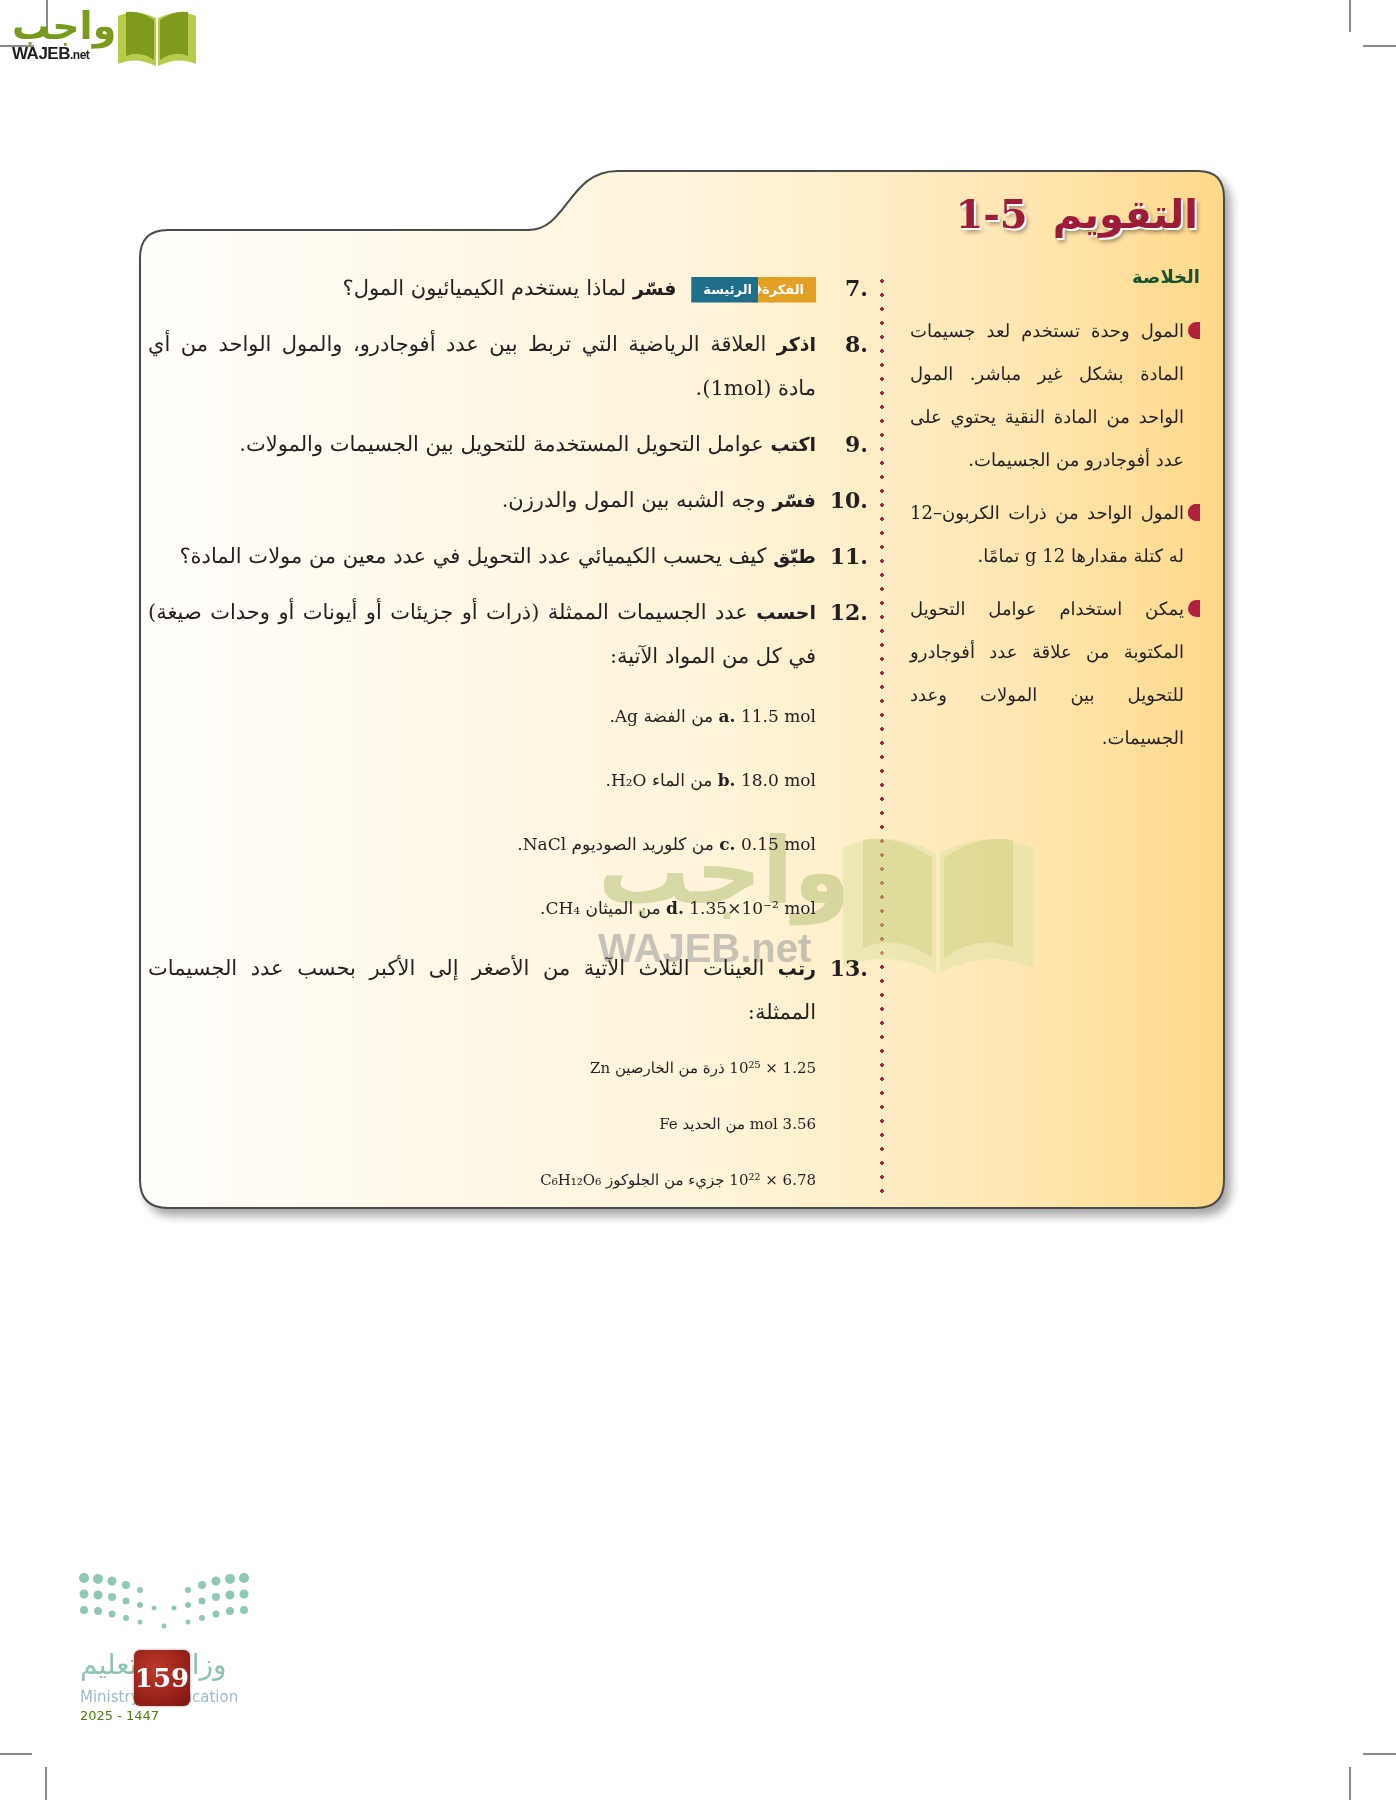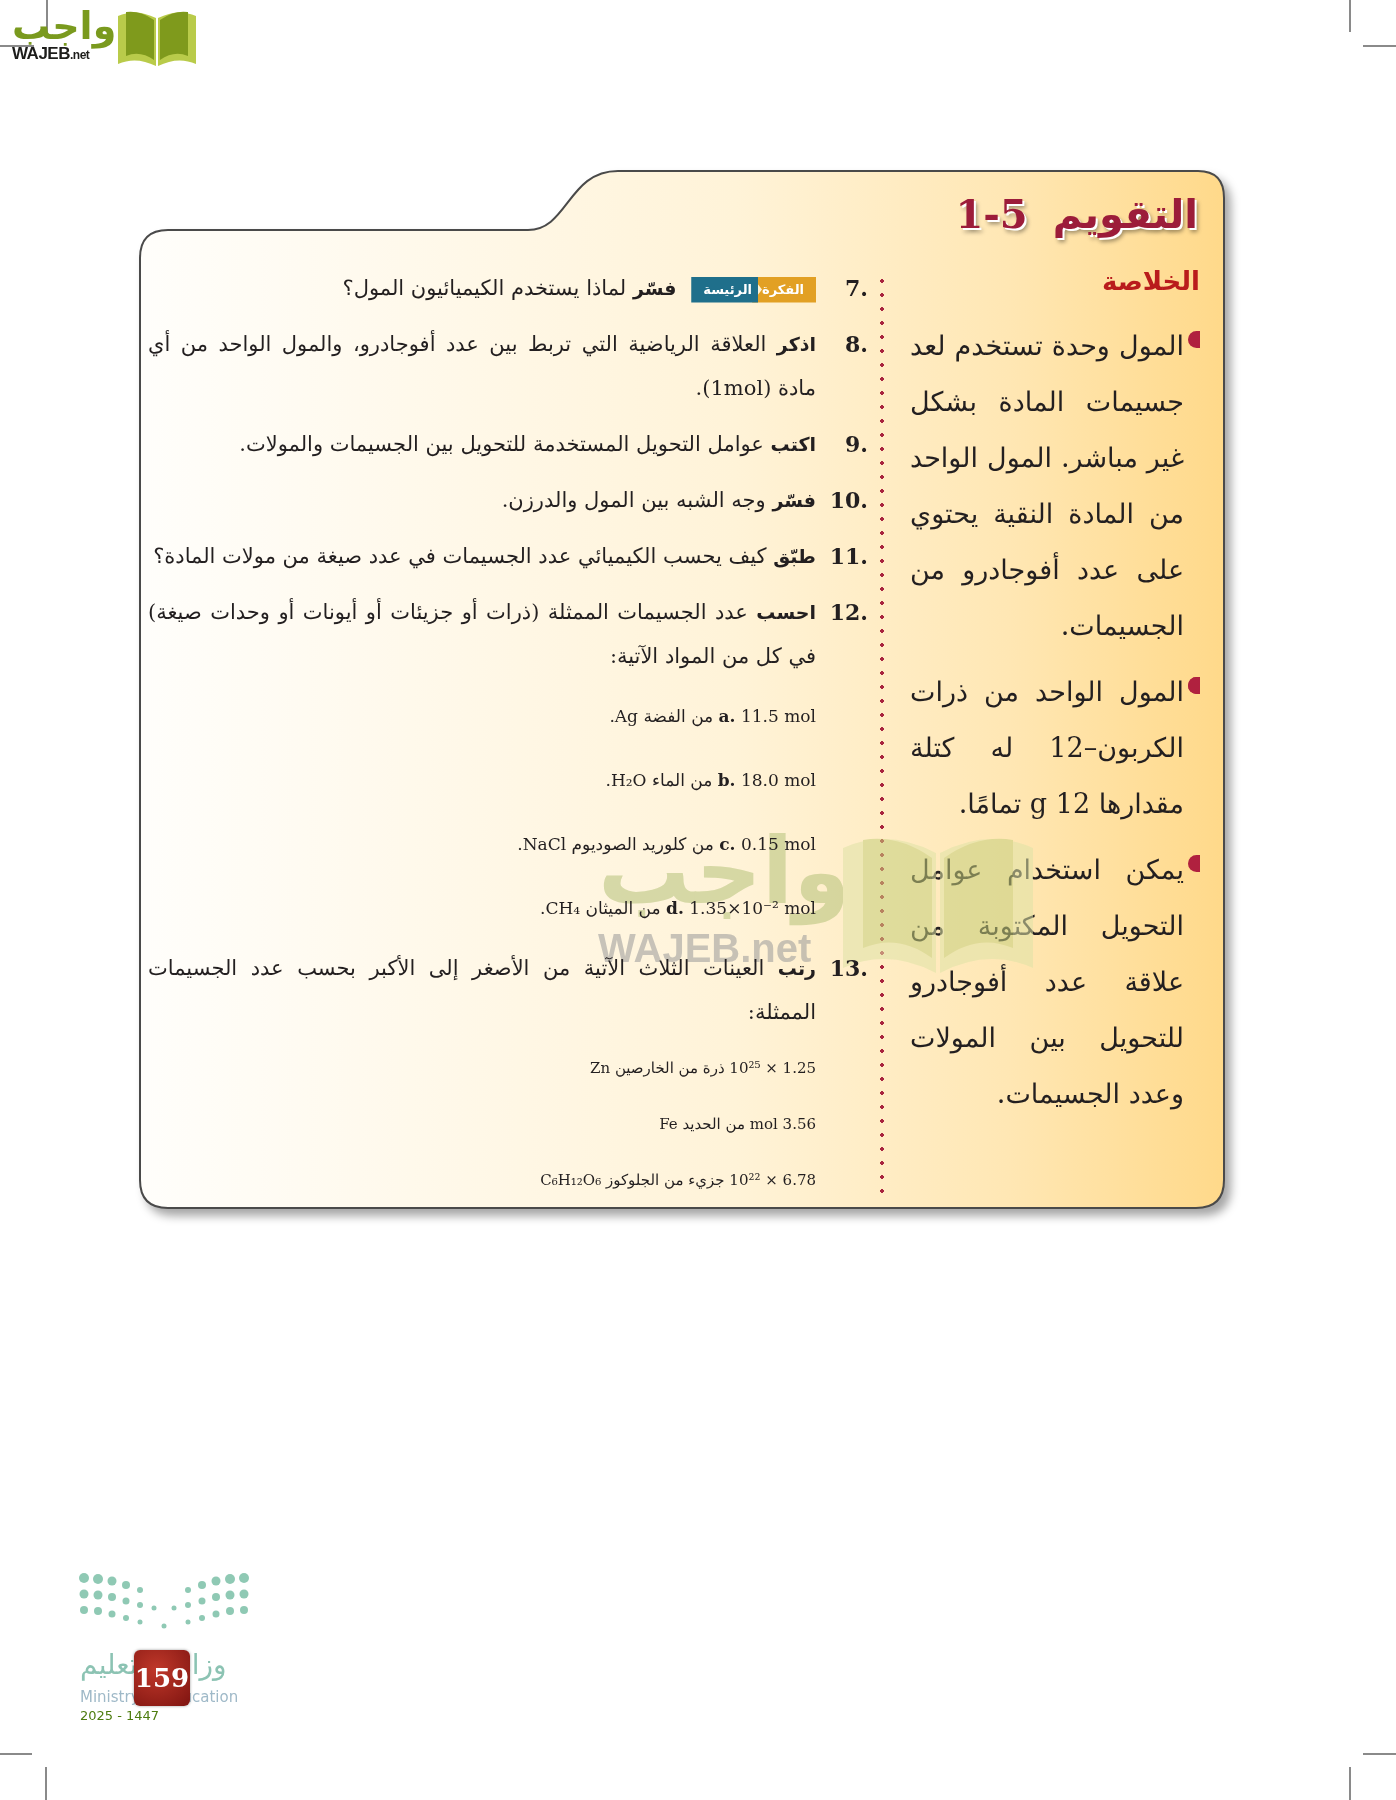--- a/index.html
+++ b/index.html
@@ -23,22 +23,22 @@
   .card-svg { position: absolute; left: 0; top: 0; filter: drop-shadow(6px 7px 5px rgba(0,0,0,0.35)); }
 
   .section-title {
     position: absolute; right: 32px; top: 22px; direction: rtl;
     font-family: "DejaVu Sans", sans-serif; font-weight: bold; font-size: 40px;
     color: #9c1c3a; text-shadow: 2px 2px 0 #fff, 3px 4px 4px rgba(0,0,0,0.4);
   }
   .section-title .num { font-family: "DejaVu Serif", serif; margin-right: 25px; }
 
   .summary { position: absolute; right: 30px; top: 98px; width: 290px; direction: rtl; }
-  .summary-heading { font-family: "DejaVu Sans", sans-serif; font-weight: bold; font-size: 26px; color: #b91c1c; margin: 0 0 22px 0; text-align: right; }
-  .summary-item { position: relative; font-size: 27px; line-height: 56px; text-align: justify; margin-bottom: 10px; padding-right: 16px; }
+  .summary-heading { font-family: "DejaVu Sans", sans-serif; font-weight: bold; font-size: 18px; color: #14532d; margin: 0 0 22px 0; text-align: right; }
+  .summary-item { position: relative; font-size: 18px; line-height: 43px; text-align: justify; margin-bottom: 10px; padding-right: 16px; }
   .bullet { position: absolute; right: 0; top: 13px; width: 12px; height: 17px; background: #b0213f; border-radius: 12px 0 0 12px; }
 
   .divider { position: absolute; left: 742px; top: 106px; width: 4px; height: 920px;
     background-image: radial-gradient(circle, #a8243f 1.6px, transparent 2px);
     background-size: 4px 14px; }
 
   .questions { position: absolute; left: 10px; top: 98px; width: 720px; direction: rtl; }
   .q { position: relative; font-size: 21px; line-height: 44px; padding-right: 52px; margin-bottom: 12px; text-align: justify; }
   .q .qn { position: absolute; right: 0; top: 0; font-weight: bold; direction: ltr; font-size: 22px; }
   .q b.verb { font-family: "DejaVu Sans", sans-serif; font-weight: bold; font-size: 19px; }
@@ -140,21 +140,21 @@
     <div class="q">
       <span class="qn">9.</span>
       <b class="verb">اكتب</b> <span>عوامل التحويل المستخدمة للتحويل بين الجسيمات والمولات.</span>
     </div>
     <div class="q">
       <span class="qn">10.</span>
       <b class="verb">فسّر</b> <span>وجه الشبه بين المول والدرزن.</span>
     </div>
     <div class="q">
       <span class="qn">11.</span>
-      <b class="verb">طبّق</b> <span>كيف يحسب الكيميائي عدد الجسيمات في عدد صيغة من مولات المادة؟</span>
+      <b class="verb">طبّق</b> <span>كيف يحسب الكيميائي عدد التحويل في عدد معين من مولات المادة؟</span>
     </div>
     <div class="q">
       <span class="qn">12.</span>
       <b class="verb">احسب</b> <span>عدد الجسيمات الممثلة (ذرات أو جزيئات أو أيونات أو وحدات صيغة) في كل من المواد الآتية:</span>
     </div>
     <div class="sub"><span class="sl">a.</span> <span>11.5 mol</span> <span>من الفضة</span> <span>Ag.</span></div>
     <div class="sub"><span class="sl">b.</span> <span>18.0 mol</span> <span>من الماء</span> <span>H₂O.</span></div>
     <div class="sub"><span class="sl">c.</span> <span>0.15 mol</span> <span>من كلوريد الصوديوم</span> <span>NaCl.</span></div>
     <div class="sub"><span class="sl">d.</span> <span>1.35×10⁻² mol</span> <span>من الميثان</span> <span>CH₄.</span></div>
     <div class="q">

